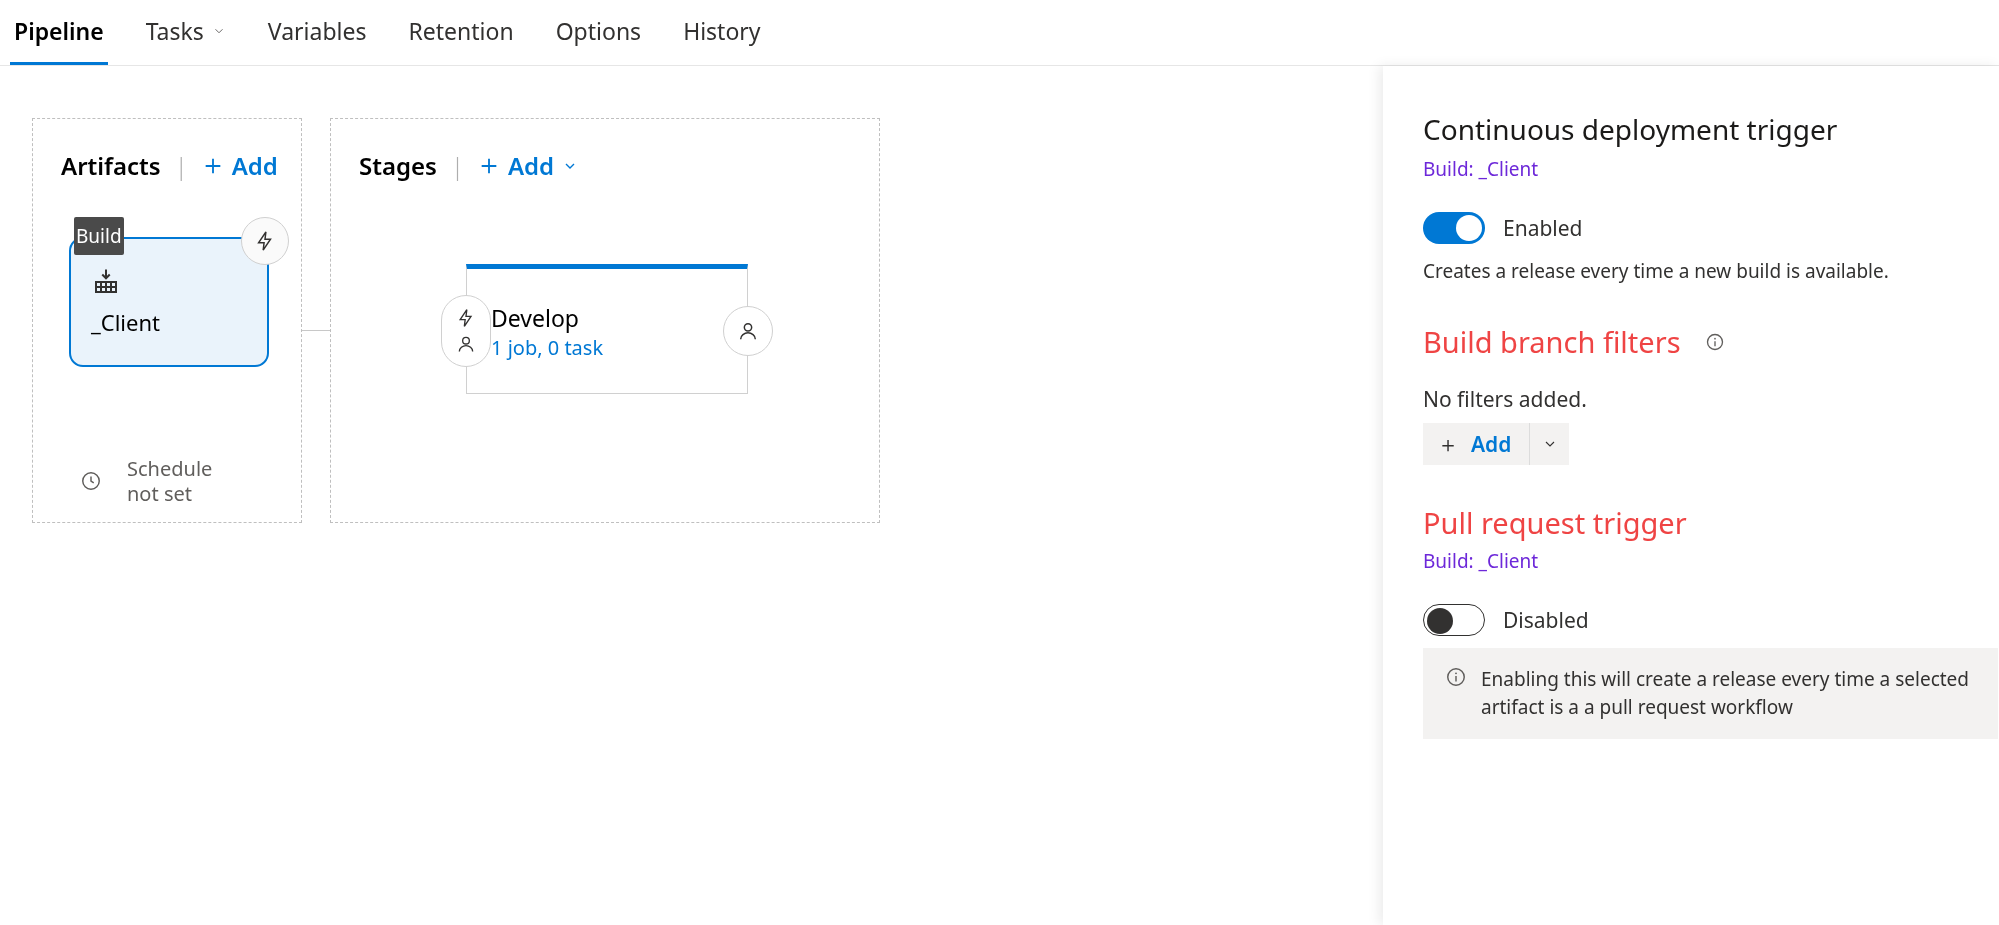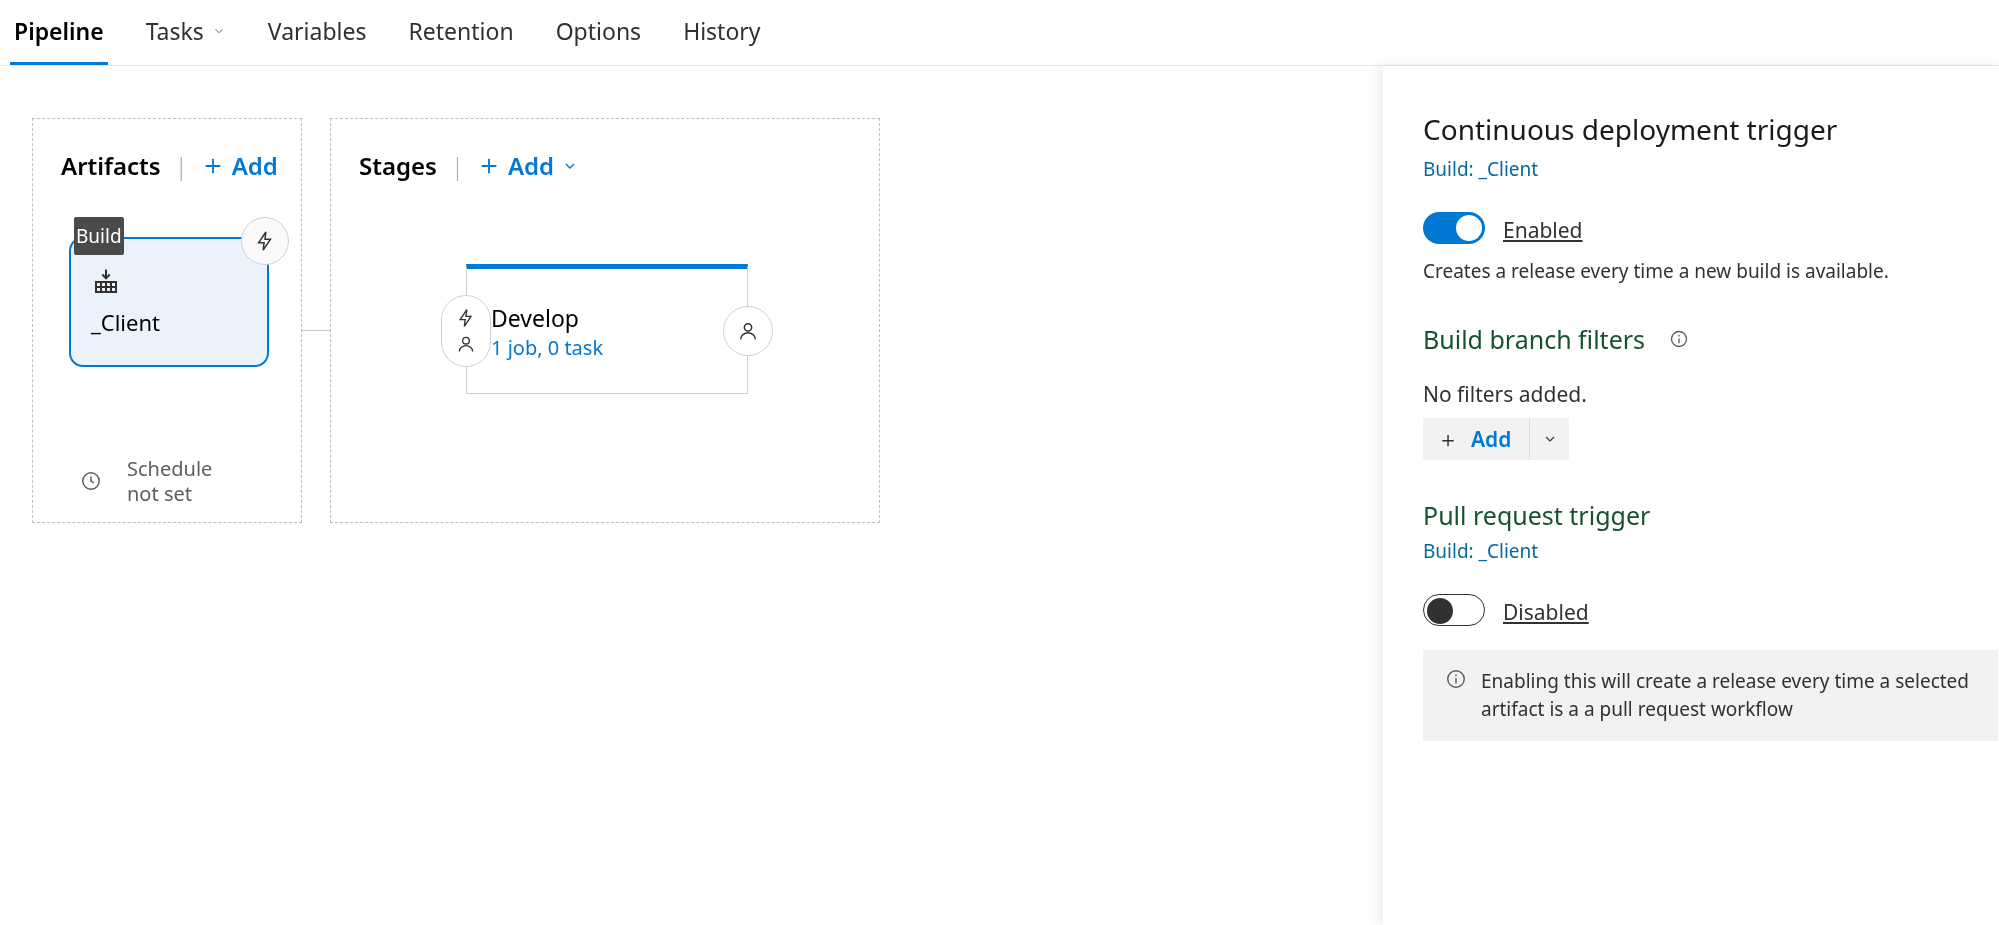--- a/index.html
+++ b/index.html
@@ -51,40 +51,40 @@
   .stage-left-bubble{position:absolute;left:-26px;top:50%;transform:translateY(-50%);width:50px;height:72px;border:1px solid var(--border);border-radius:26px;background:#fff;display:flex;flex-direction:column;align-items:center;justify-content:center;gap:6px;}
   .stage-right-bubble{position:absolute;right:-26px;top:50%;transform:translateY(-50%);width:50px;height:50px;border:1px solid var(--border);border-radius:50%;background:#fff;display:flex;align-items:center;justify-content:center;cursor:pointer;}
 
   .connector{position:absolute;left:0;top:265px;width:330px;border-top:1px solid #c8c8c8;}
   
   .connector{left:302px;top:264px;width:140px;}
 
   
   .panel{position:absolute;right:0;top:66px;bottom:0;width:616px;background:#fff;box-shadow:var(--panel-shadow);padding:44px 1px 0 40px;overflow:hidden;}
   .panel h1{font-size:28px;margin:0 0 8px 0;font-weight:400;color:#1b1a19;}
-  .panel h2{font-size:25px;margin:38px 0 6px 0;font-weight:400;color:#14532d;display:flex;align-items:center;gap:24px;}
-  .panel .sub{font-size:19px;color:#0369a1;}
+  .panel h2{font-size:29px;margin:38px 0 6px 0;font-weight:400;color:#ef4444;display:flex;align-items:center;gap:24px;}
+  .panel .sub{font-size:19px;color:#6d28d9;}
   .panel .desc{font-size:19px;color:#323130;margin-top:14px;}
 
-  .toggle-row{display:flex;align-items:flex-end;gap:18px;margin-top:30px;text-decoration:underline;}
+  .toggle-row{display:flex;align-items:center;gap:18px;margin-top:30px;}
   .toggle{width:62px;height:32px;border-radius:32px;position:relative;cursor:pointer;}
   .toggle.on{background:var(--blue);}
   .toggle.off{background:#fff;border:1px solid #323130;}
   .knob{position:absolute;top:3px;width:26px;height:26px;border-radius:50%;}
   .toggle.on .knob{right:3px;background:#fff;}
   .toggle.off .knob{left:3px;background:#323130;}
   .toggle-label{font-size:21px;color:#323130;}
 
   .nofilters{font-size:21px;margin-top:24px;color:#323130;}
   .add-btn{margin-top:10px;display:inline-flex;align-items:center;background:var(--soft-bg);height:42px;}
   .add-btn .main{display:flex;align-items:center;gap:12px;padding:0 18px 0 14px;font-size:21px;color:var(--blue);font-weight:600;cursor:pointer;}
   .add-btn .main .plus{color:#323130;font-weight:400;font-size:22px;}
   .add-btn .chev{width:40px;height:42px;display:flex;align-items:center;justify-content:center;border-left:1px solid #dcdcdc;cursor:pointer;}
 
-  .info-banner{margin-top:24px;background:var(--soft-bg);padding:18px 22px;display:flex;gap:14px;font-size:19px;color:#323130;line-height:1.45;}
+  .info-banner{margin-top:12px;background:var(--soft-bg);padding:18px 22px;display:flex;gap:14px;font-size:19px;color:#323130;line-height:1.45;}
 
   svg{display:block;}
   .icon-stroke{stroke:#323130;fill:none;stroke-width:1.6;}
   .icon-stroke-muted{stroke:#605e5c;fill:none;stroke-width:1.6;}
 </style>
 </head>
 <body>
 
 <div class="tabbar">
   <div class="tab active">Pipeline</div>

